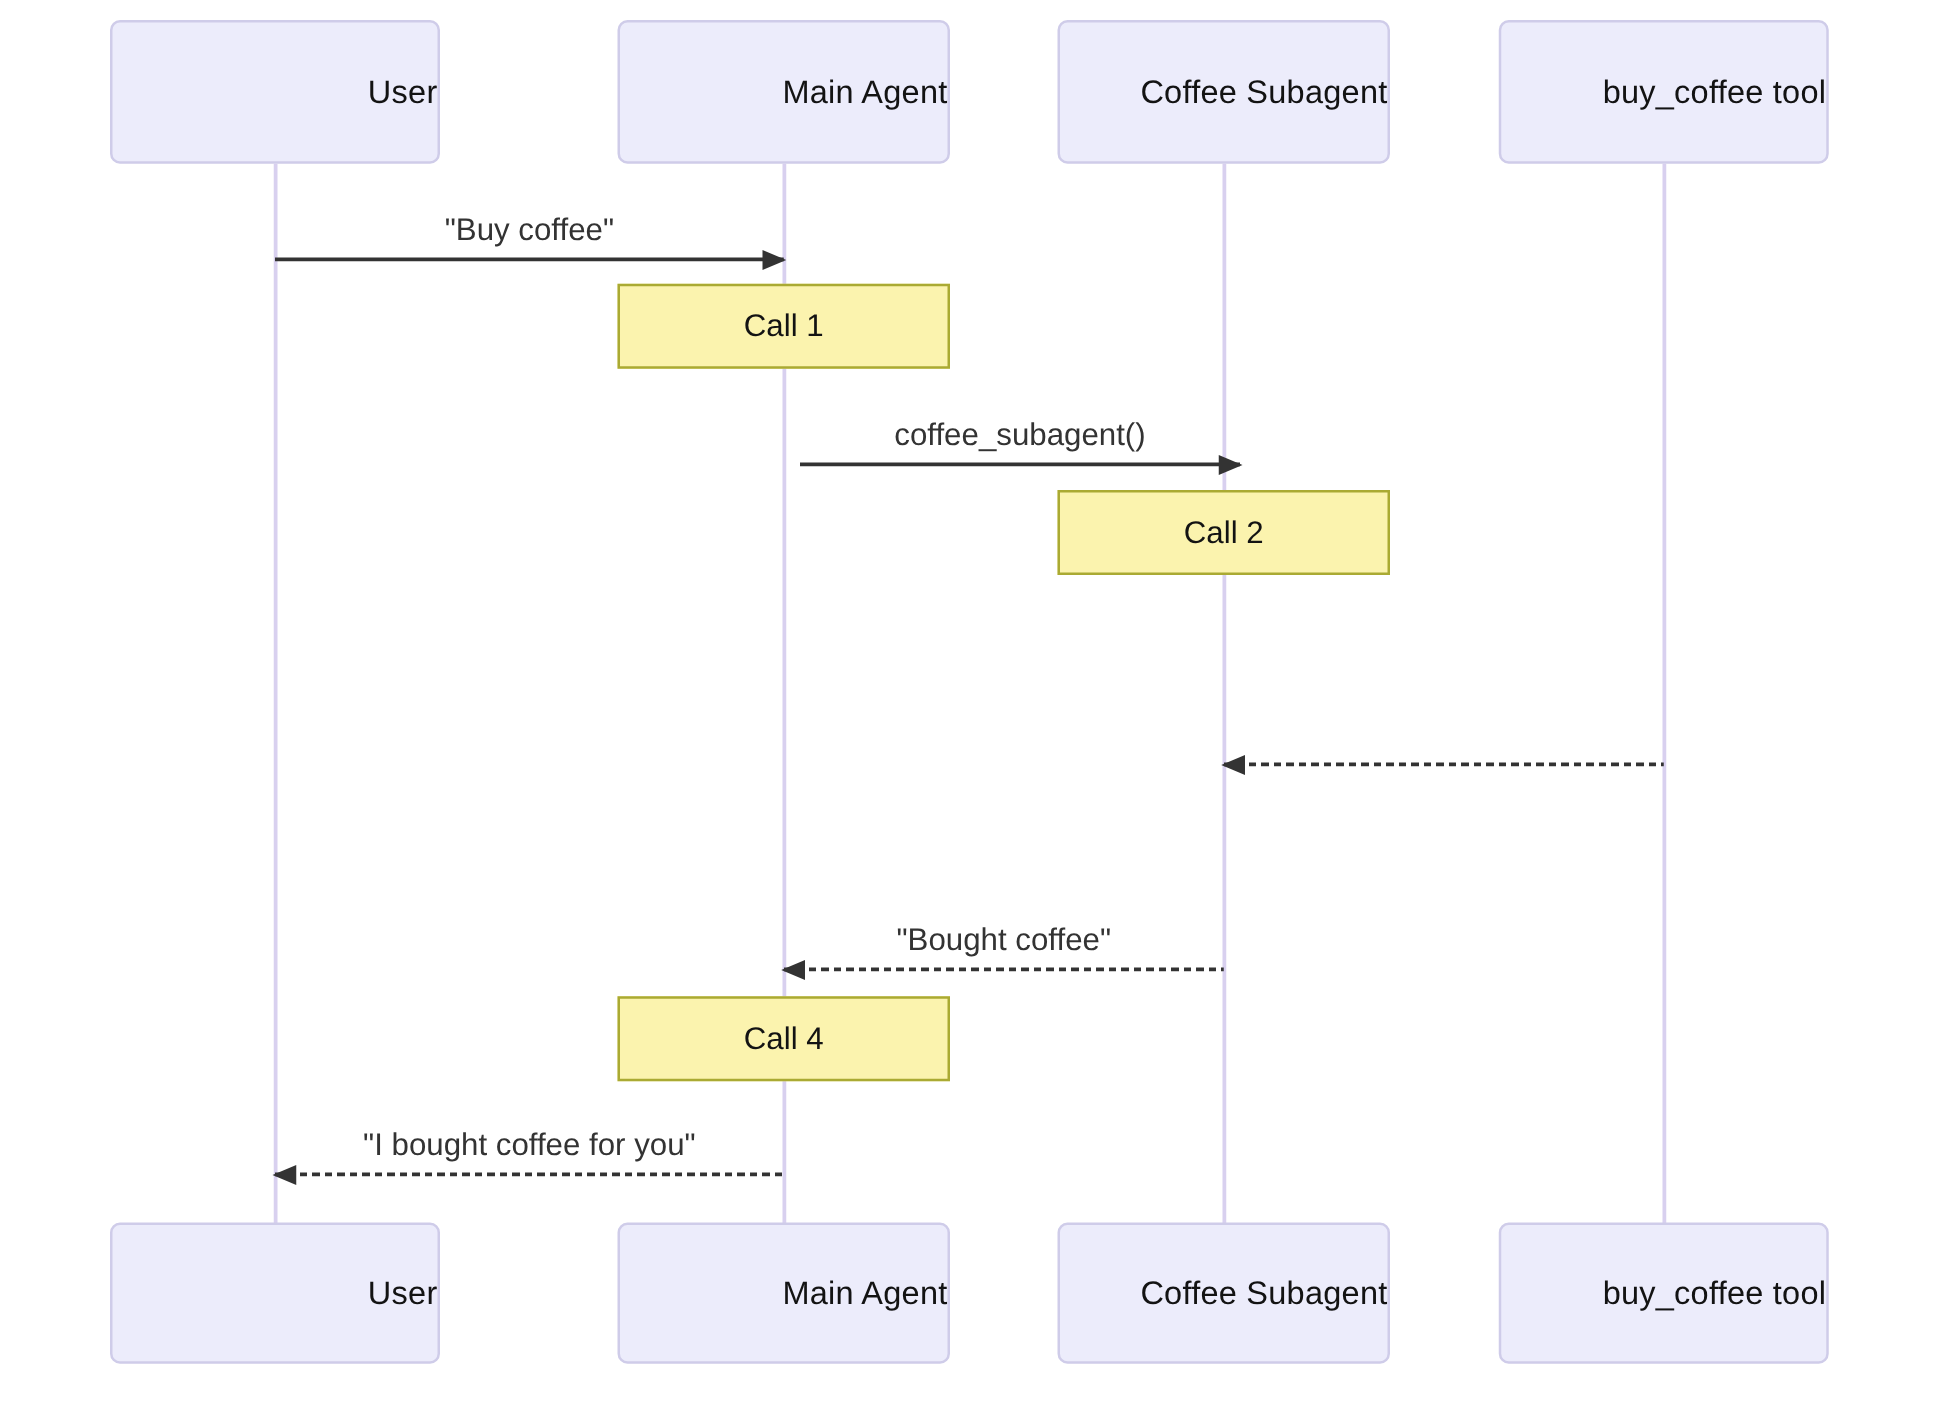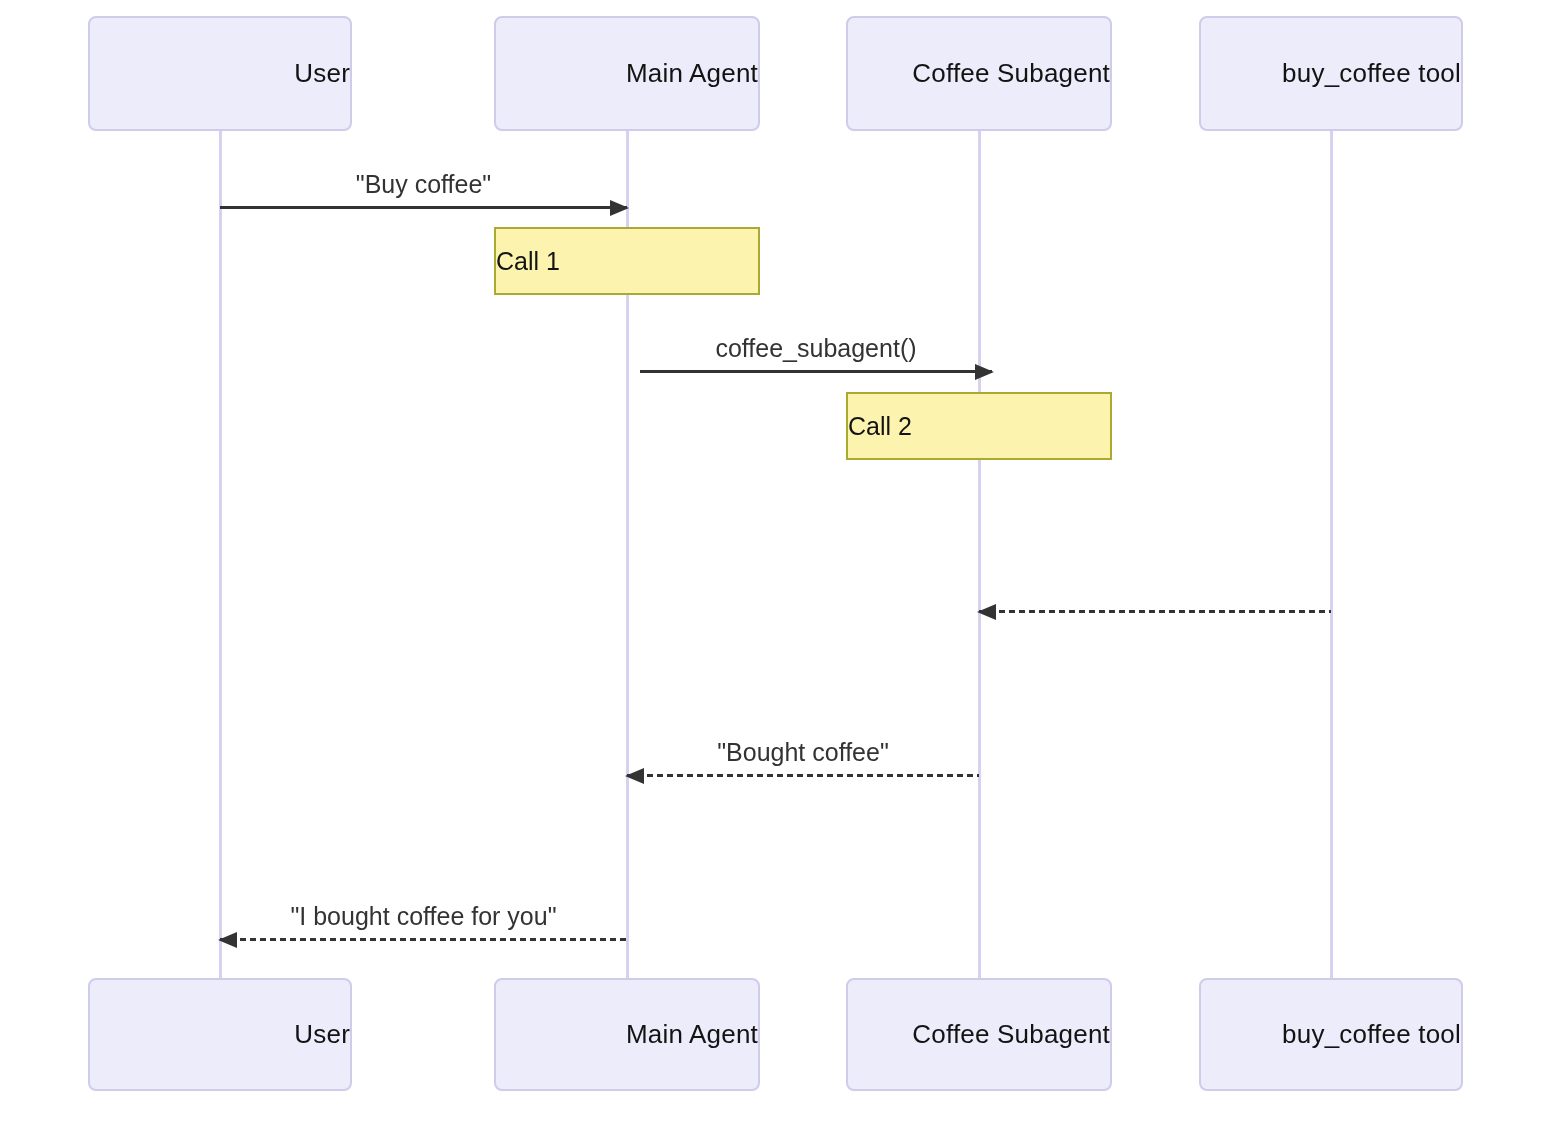--- a/index.html
+++ b/index.html
@@ -62,21 +62,21 @@
     left:-2px;
     border-right:19px solid var(--arrow);
     border-top:8px solid transparent;
     border-bottom:8px solid transparent;
   }
   .note{
     position:absolute;width:266px;height:68px;
     background:var(--note-fill);
     border:2px solid var(--note-border);
     box-sizing:border-box;
-    display:flex;align-items:center;justify-content:flex-start;
+    display:flex;align-items:center;justify-content:center;
     color:var(--text);
     font-size:25px;
   }
 </style>
 </head>
 <body>
 
 <div class="diagram">
 
   <div class="lifeline" style="left:218.5px"></div>
@@ -123,20 +123,23 @@
     <div class="arrowhead left"></div>
   </div>
 
 
   <div class="msg" style="left:627px;top:733px;width:352px">
     <div class="msg-label">"Bought coffee"</div>
     <div class="msg-line dashed"></div>
     <div class="arrowhead left"></div>
   </div>
 
+  <div class="note" style="left:494px;top:797px">
+    <span>Call 4</span>
+  </div>
 
   <div class="msg" style="left:220px;top:897px;width:407px">
     <div class="msg-label">"I bought coffee for you"</div>
     <div class="msg-line dashed"></div>
     <div class="arrowhead left"></div>
   </div>
 
   <div class="pbox bottom" style="left:88px;width:264px">
     <span>User</span>
   </div>

